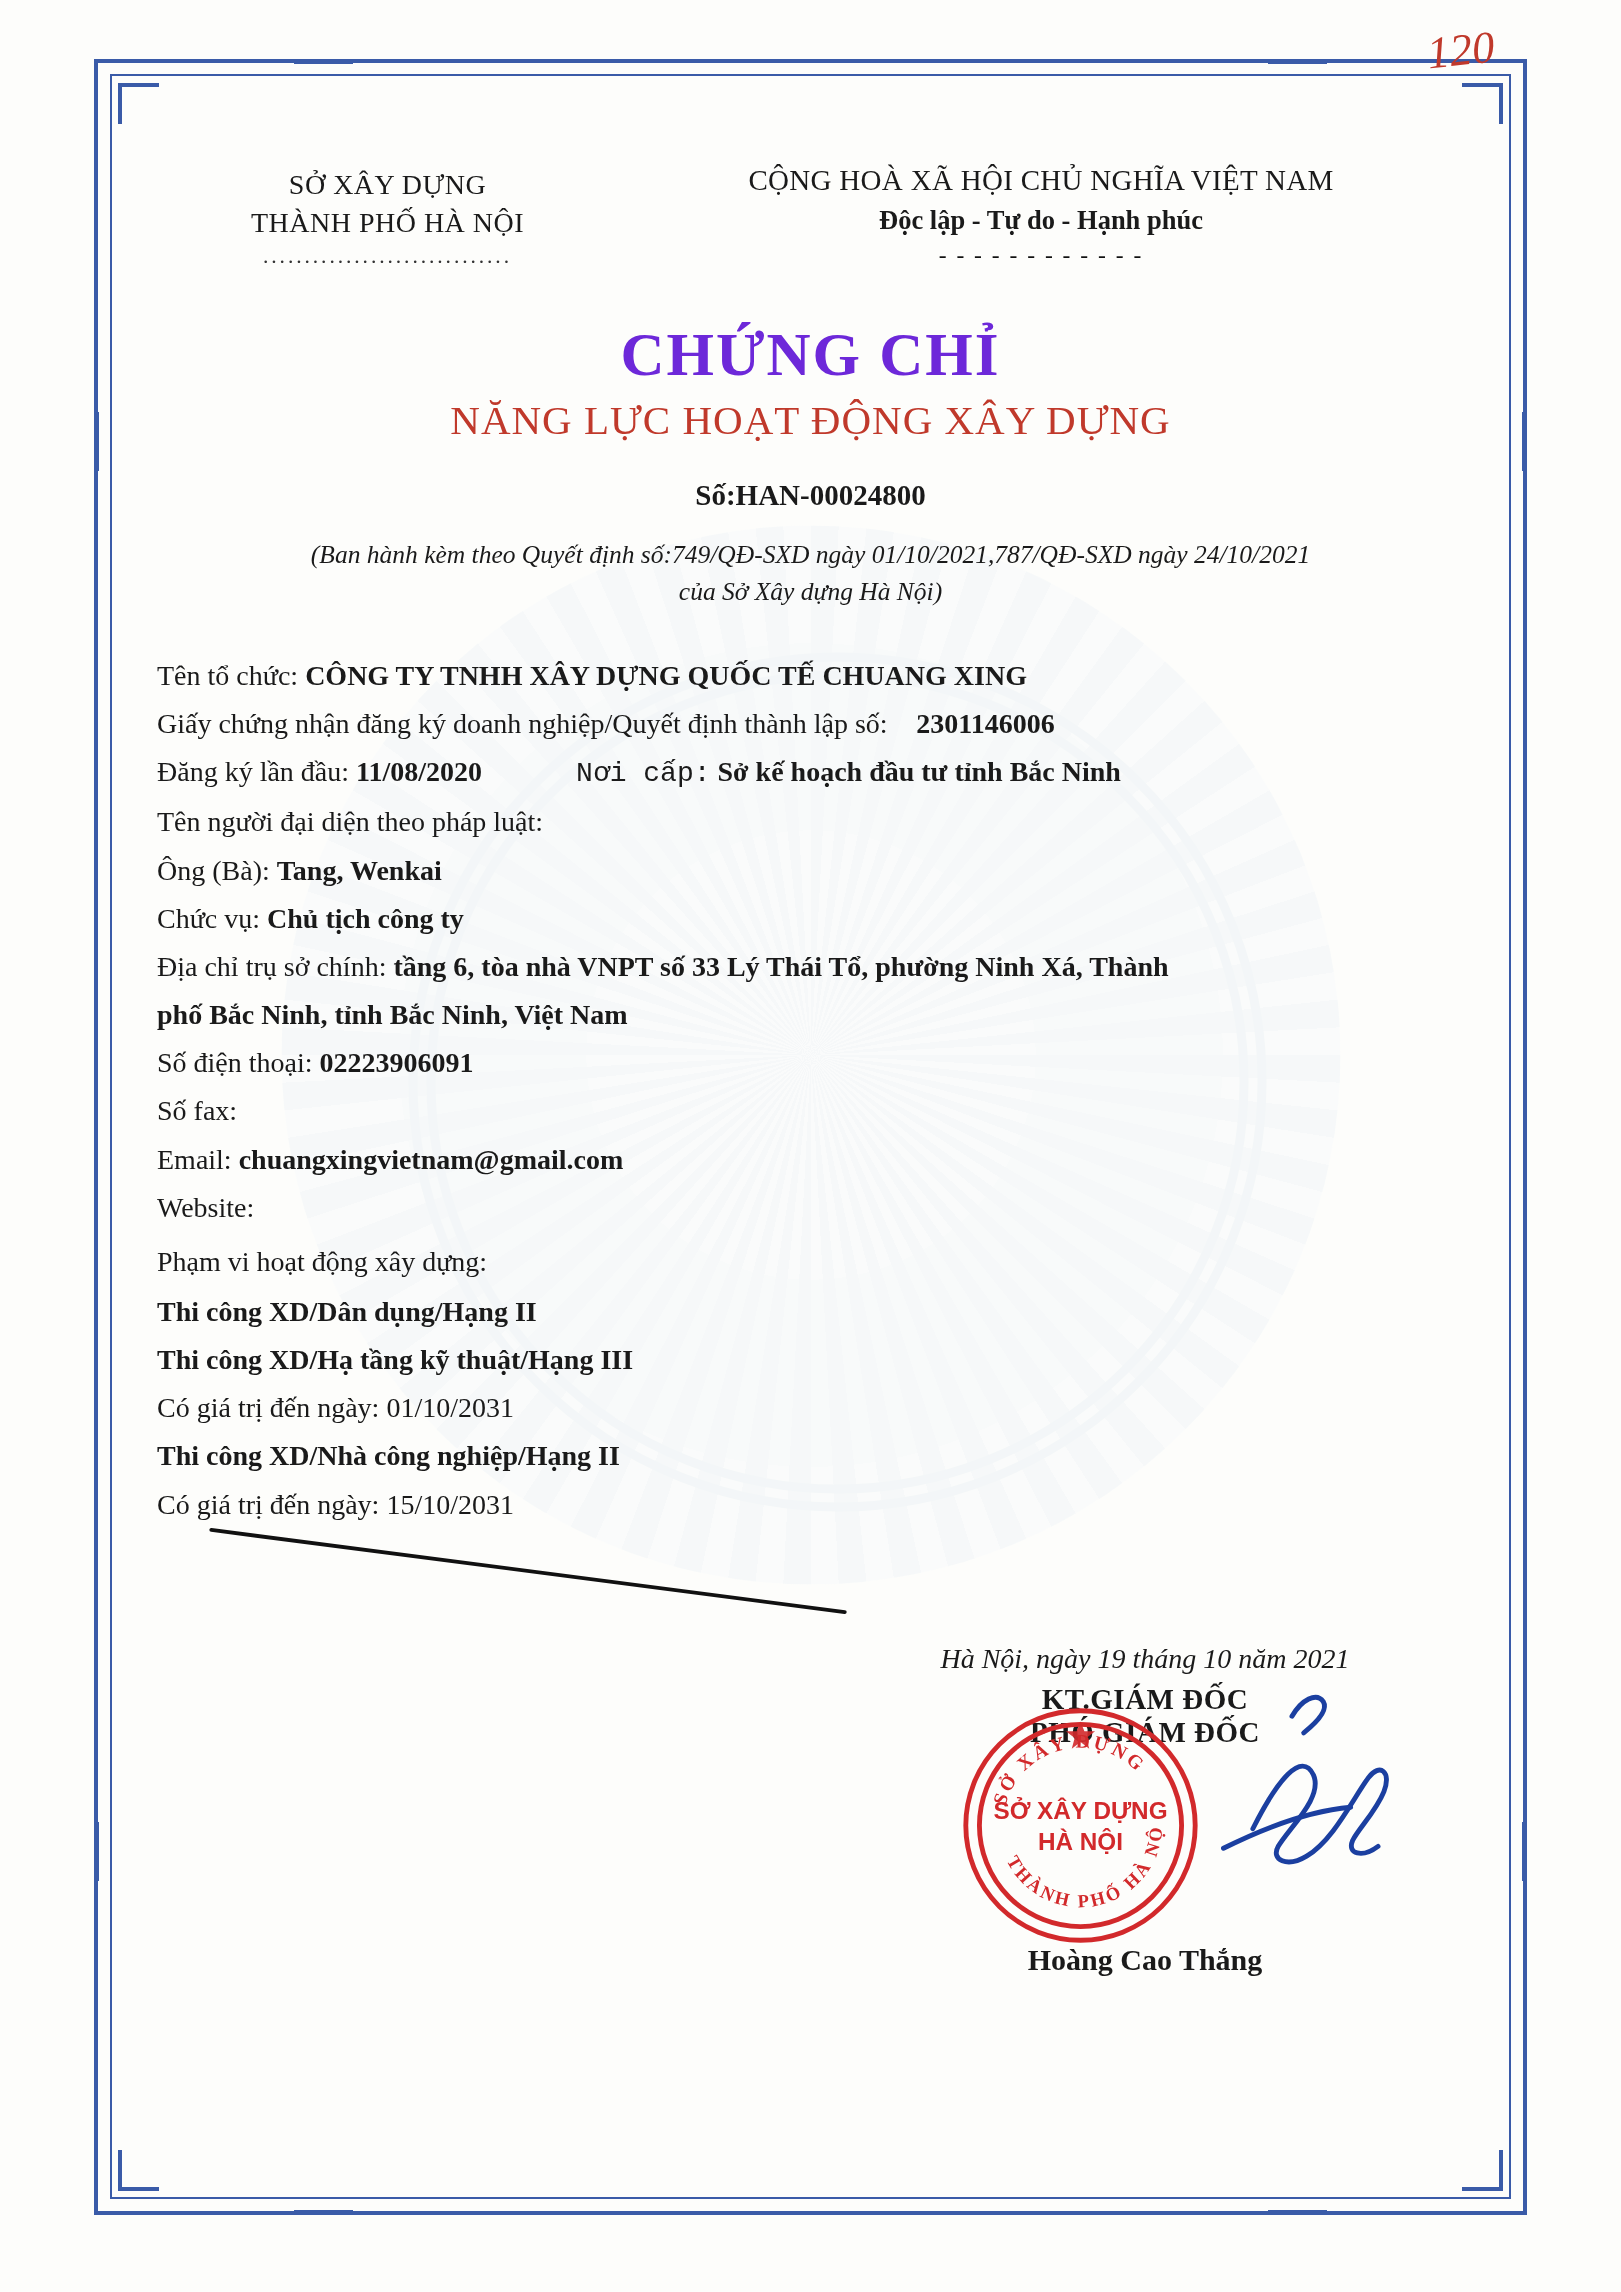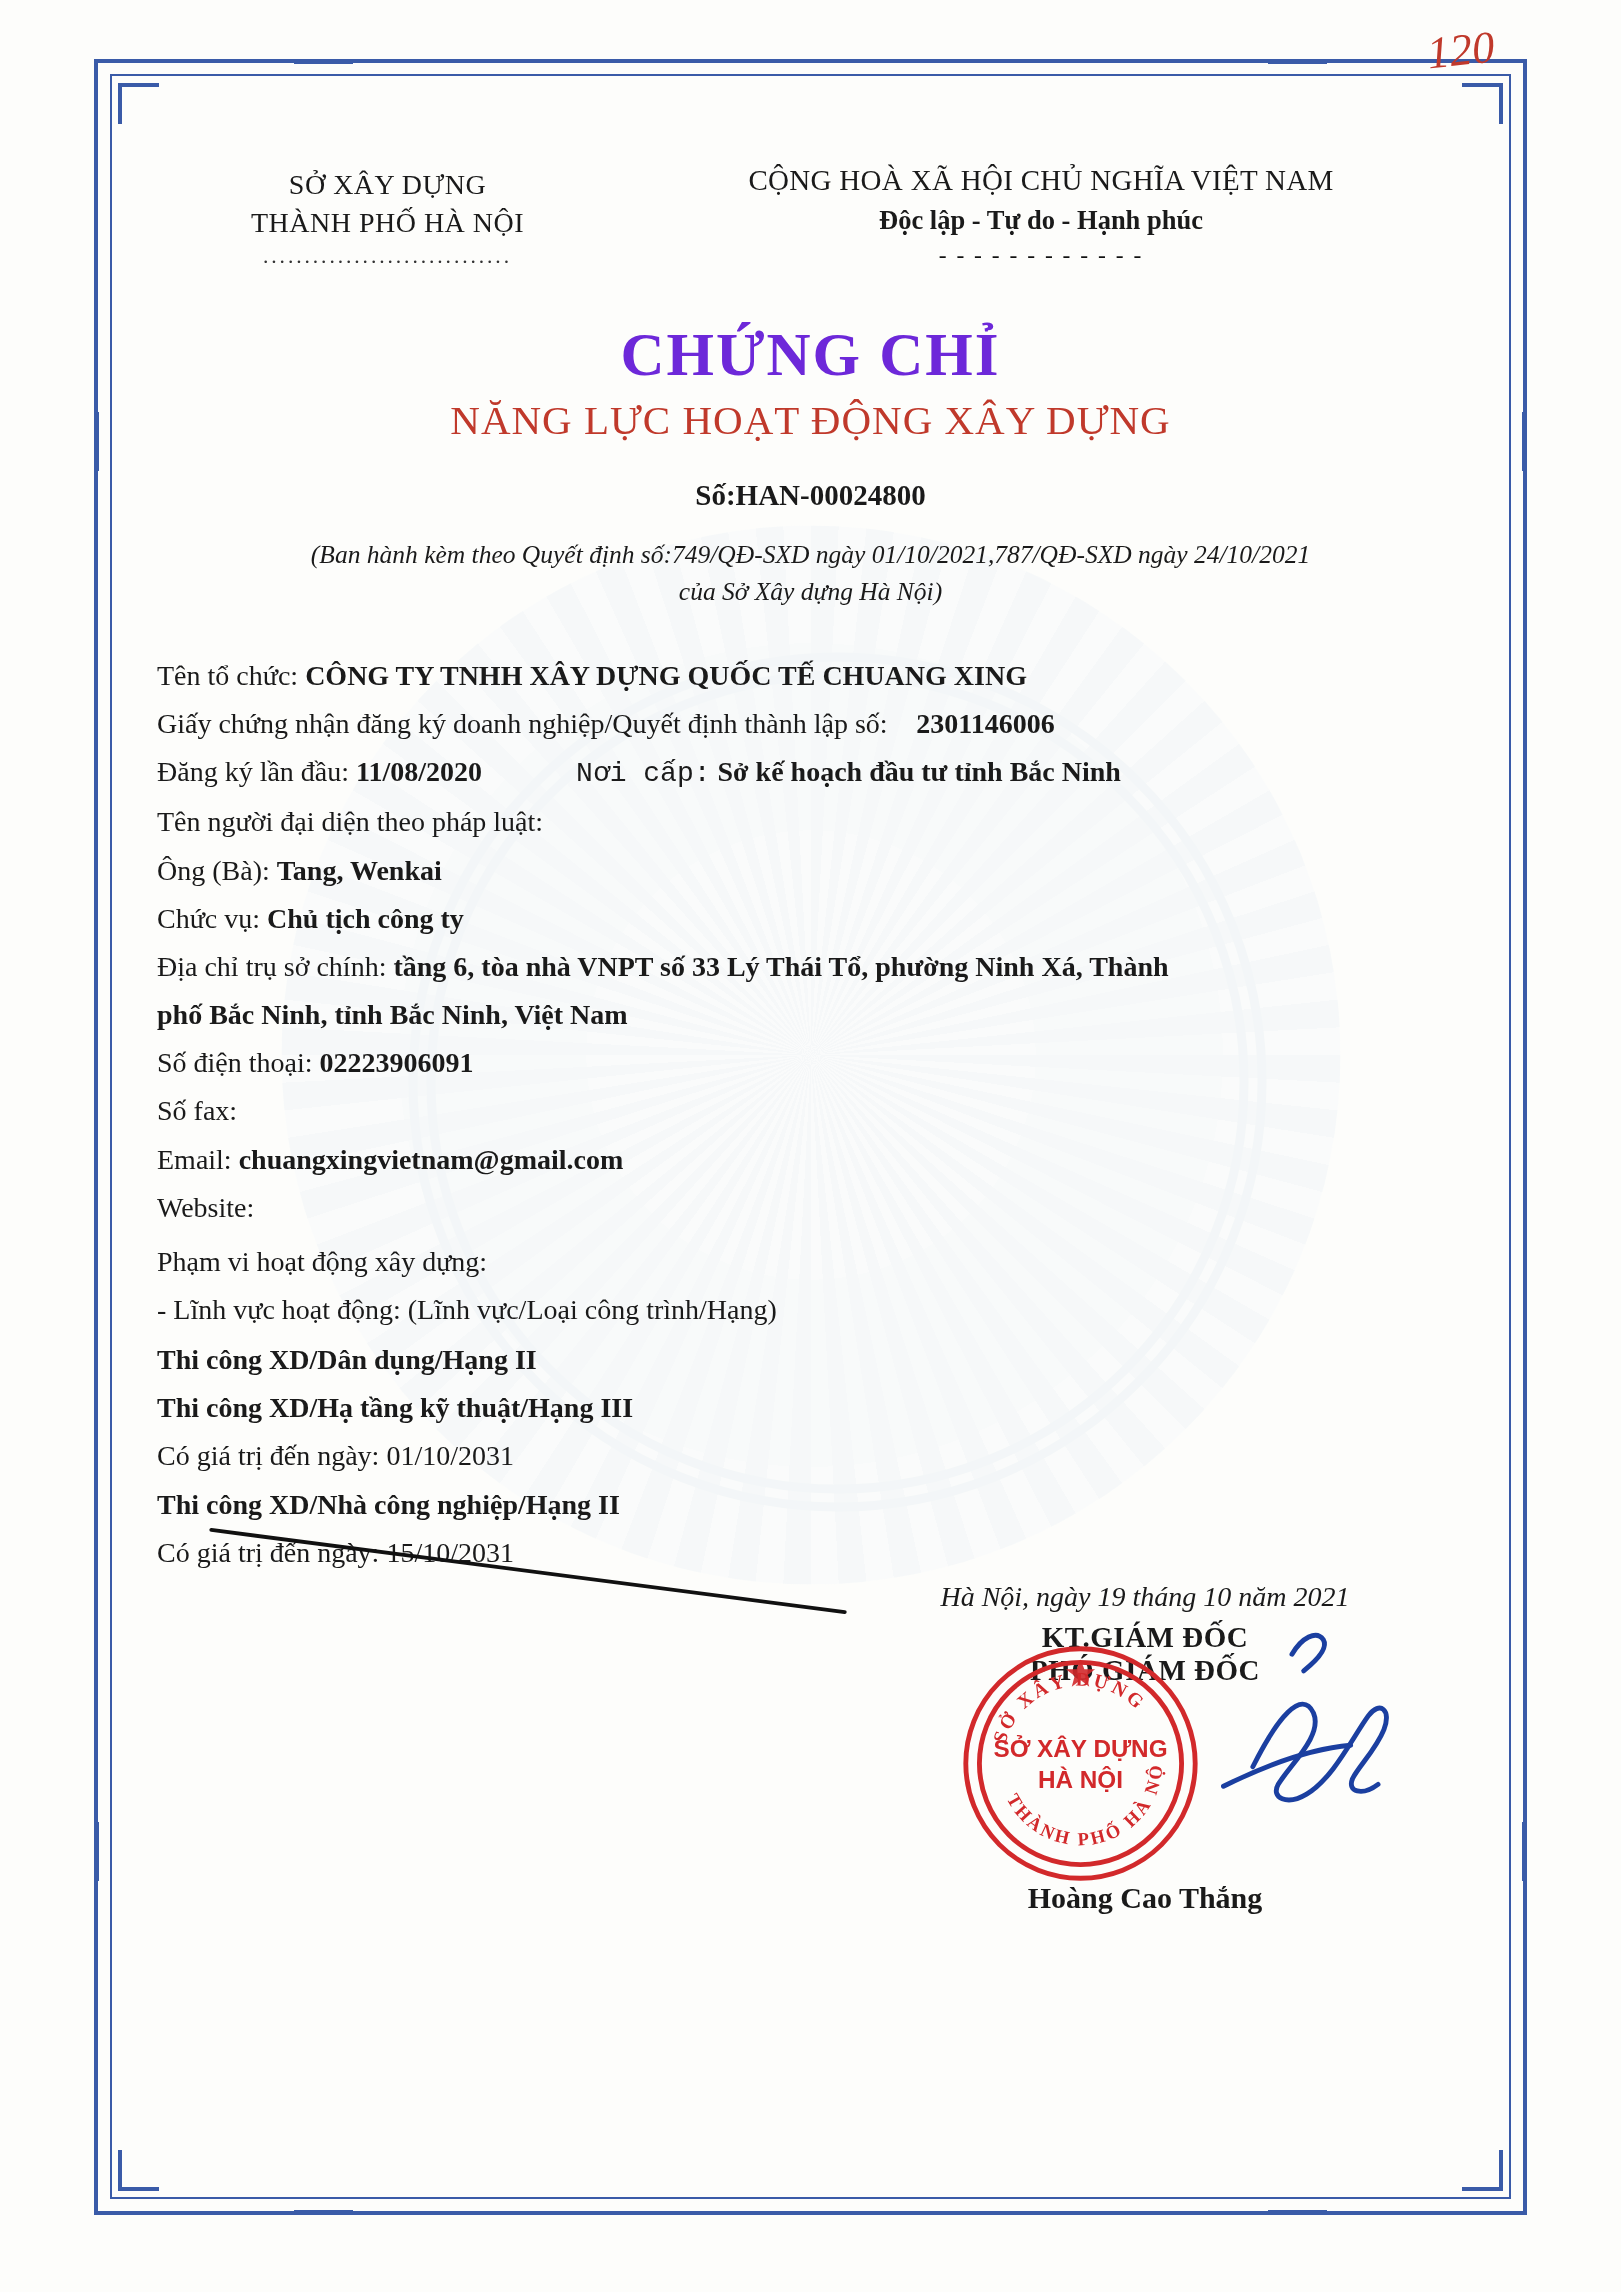--- a/index.html
+++ b/index.html
@@ -197,21 +197,21 @@
   .strike {
     position: absolute;
     left: 206px;
     top: 1524px;
     width: 647px;
     height: 93px;
   }
   .sign-block {
     position: absolute;
     right: 172px;
-    top: 1581px;
+    top: 1643px;
     width: 608px;
     text-align: center;
     font-size: 27.4px;
   }
   .sign-date { font-style: italic; font-size: 28px; }
   .sign-role1 { font-weight: bold; font-size: 29px; margin-top: 7.8px; letter-spacing: 0.5px; }
   .sign-role2 { font-weight: bold; font-size: 29px; letter-spacing: 0.5px; }
   .sign-name { font-weight: bold; font-size: 30px; margin-top: 194px; }
 
   .stamp {
@@ -349,23 +349,20 @@
           <span class="val">chuangxingvietnam@gmail.com</span>
         </div>
         <div class="c2">
           <span class="lbl">Website:</span>
           <span class="val"></span>
         </div>
       </div>
 
       <div class="frow scope-head">
         <span class="lbl">Phạm vi hoạt động xây dựng:</span>
-      </div>
-      <div class="frow">
-        <span class="lbl">- Lĩnh vực hoạt động: (Lĩnh vực/Loại công trình/Hạng)</span>
       </div>
 
       <div class="scope-list">
         <div>
           <div class="scope-item">Thi công XD/Dân dụng/Hạng II</div>
           <div class="scope-valid"></div>
         </div>
         <div>
           <div class="scope-item">Thi công XD/Hạ tầng kỹ thuật/Hạng III</div>
           <div class="scope-valid">Có giá trị đến ngày: 01/10/2031</div>

